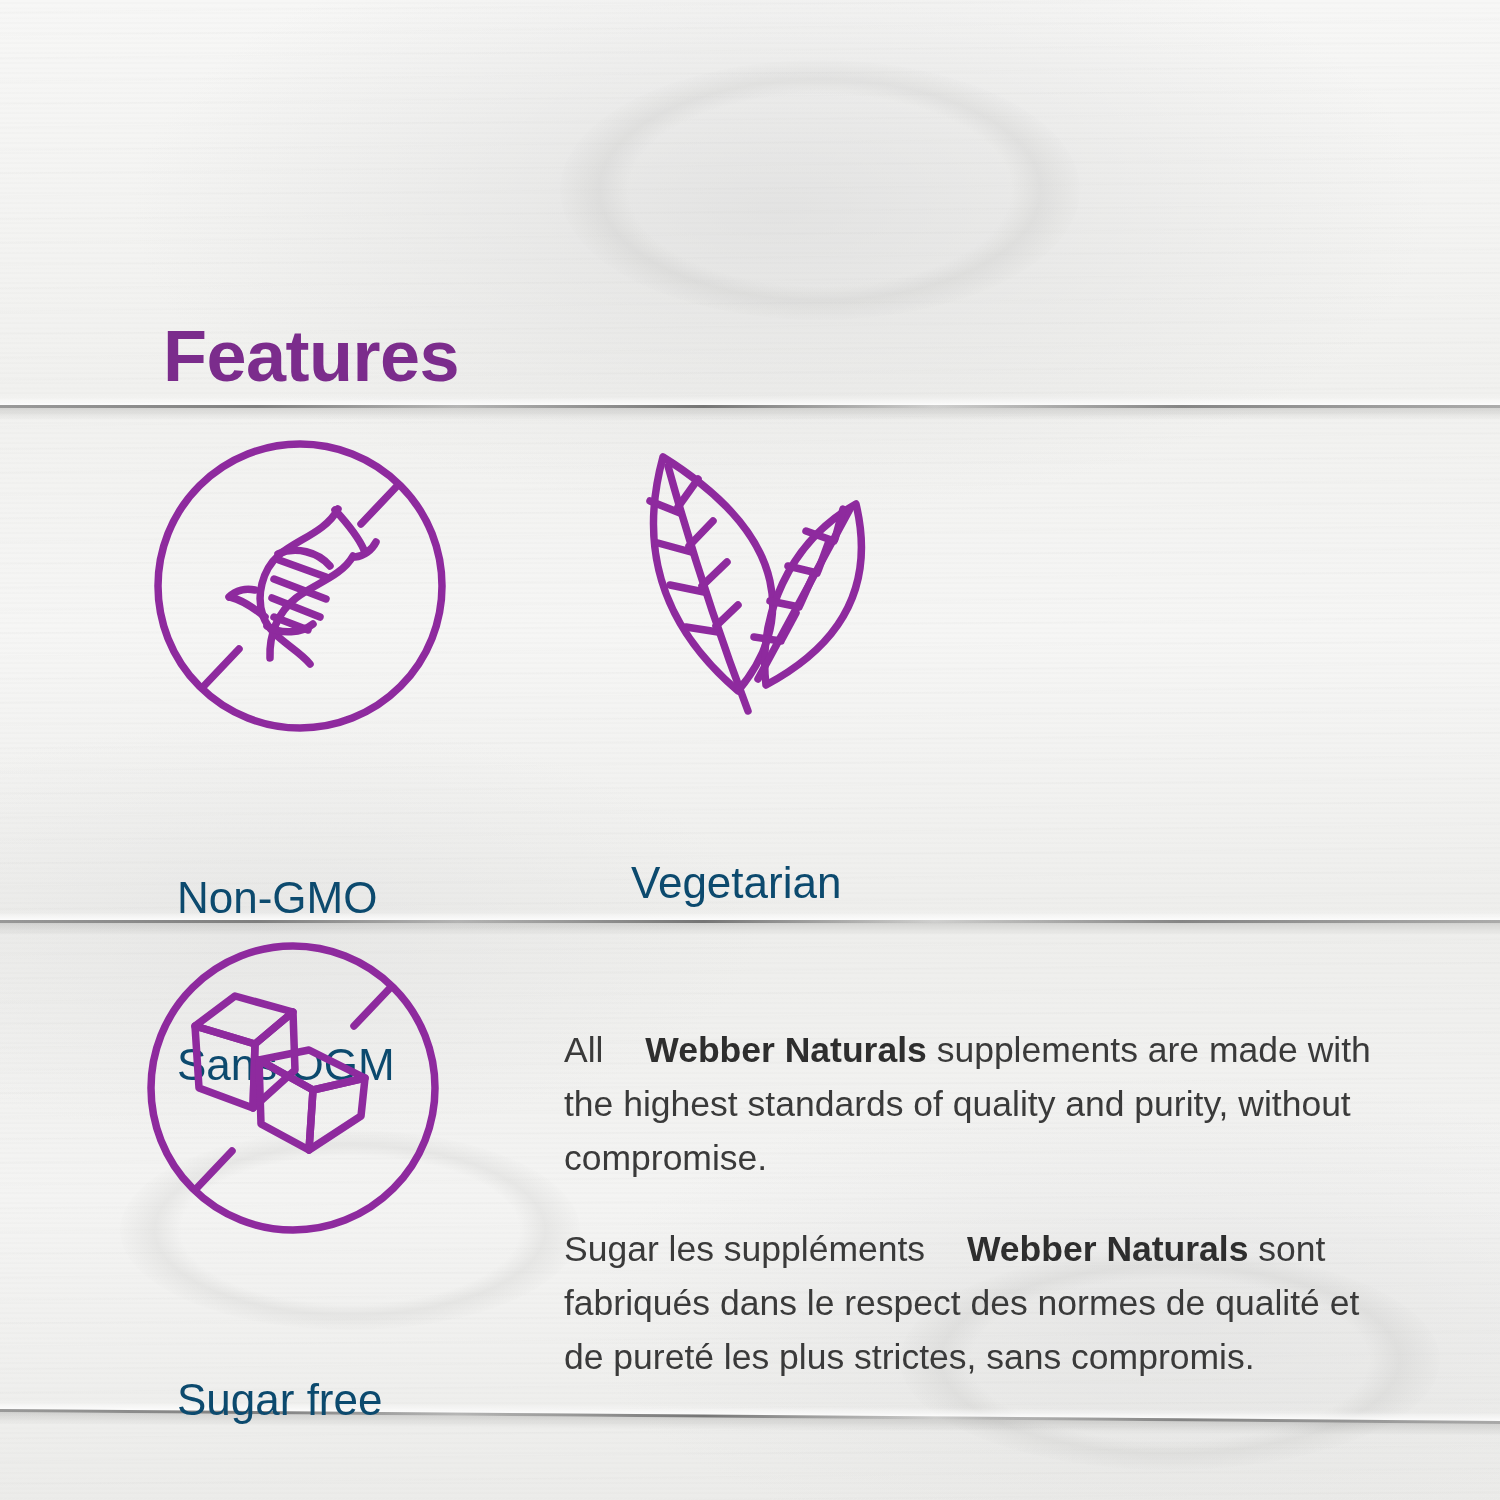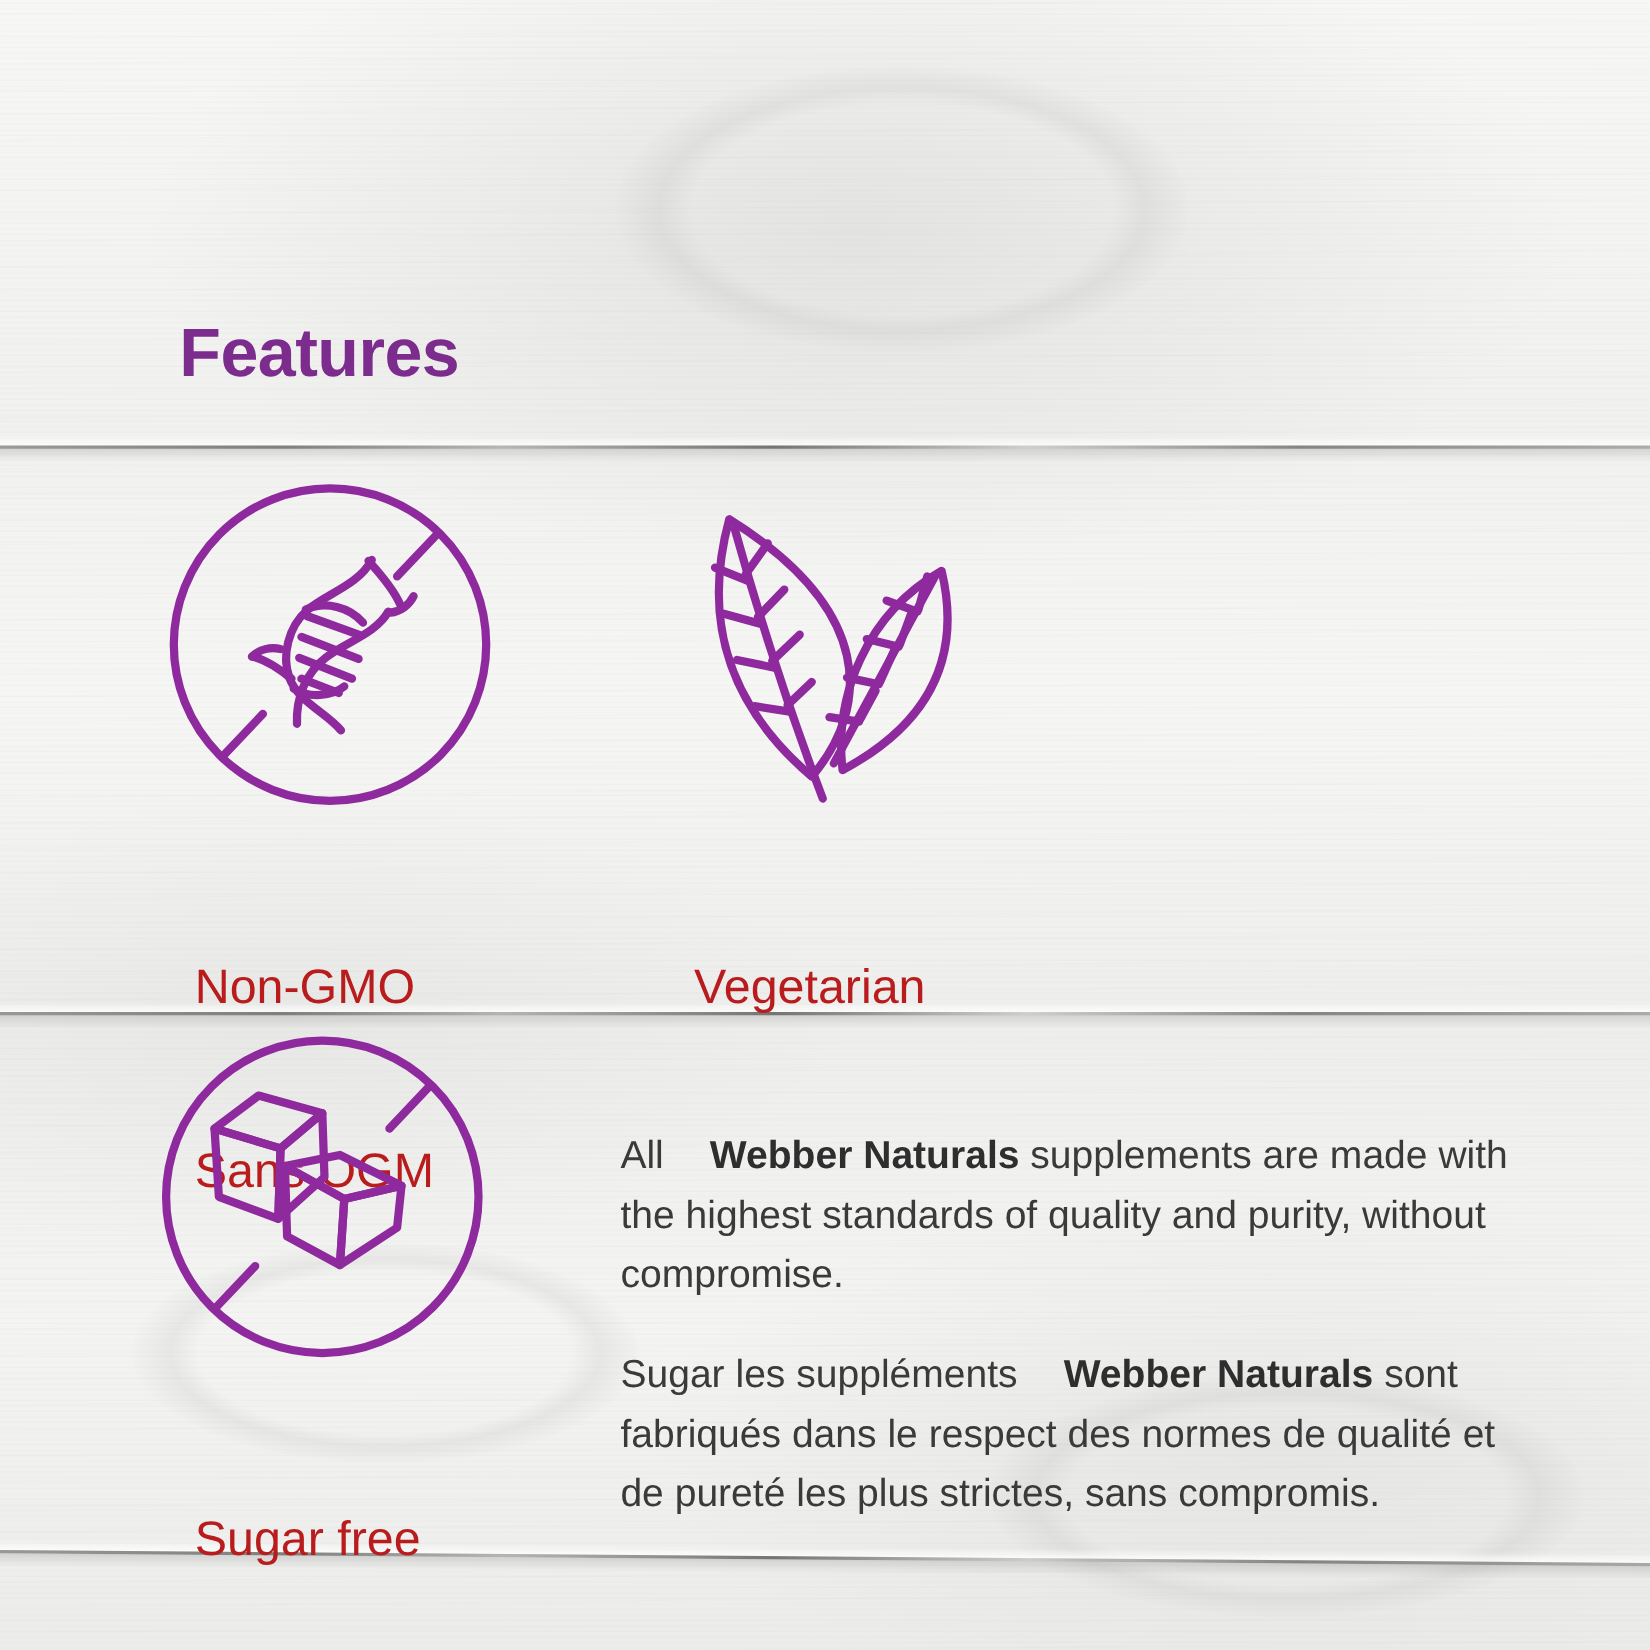--- a/index.html
+++ b/index.html
@@ -95,36 +95,36 @@
   }
 
   
   .heading {
     position: absolute;
     left: 163px;
     top: 108px;
     color: #7b2c8c;
     font-family: "Liberation Sans", sans-serif;
     font-weight: bold;
-    font-size: 62px;
+    font-size: 72px;
     line-height: 1.38;
     letter-spacing: -0.5px;
     white-space: pre;
   }
   .heading .ln { display: block; }
 
   
   .icon-cell {
     position: absolute;
   }
   .icon-svg { display: block; }
 
   .badge-label {
     position: absolute;
-    color: #b91c1c;
+    color: #0c4a6e;
     font-family: "Liberation Sans", sans-serif;
     font-size: 44px;
     line-height: 1.27;
     font-weight: normal;
     white-space: pre;
   }
   .badge-label .ln { display: block; }
 
   
   .copy {
@@ -197,21 +197,21 @@
 
       <path d="M128 118 C 146 110, 168 116, 180 130"></path>
       <path d="M117 190 C 131 199, 152 197, 163 188"></path>
     </svg>
     <div class="badge-label" style="left:27px;top:322px;">
       <span class="ln">Non-GMO</span>
       <span class="ln">Sans OGM</span>
     </div>
   </div>
 
-  <div class="icon-cell" style="left:610px;top:436px;">
+  <div class="icon-cell" style="left:610px;top:421px;">
     <svg class="icon-svg" width="300" height="300" viewBox="0 0 300 300" fill="none" stroke="#8e2a9e" stroke-width="7.5" stroke-linecap="round" stroke-linejoin="round">
 
       <path d="M53 36 C 30 120, 46 200, 128 270 C 182 206, 184 118, 53 36 Z"></path>
 
       <path d="M58 45 C 76 110, 100 190, 138 290"></path>
 
       <line x1="70" y1="92" x2="40" y2="80"></line>
       <line x1="81" y1="131" x2="48" y2="122"></line>
       <line x1="94" y1="171" x2="60" y2="164"></line>
       <line x1="108" y1="211" x2="76" y2="206"></line>

